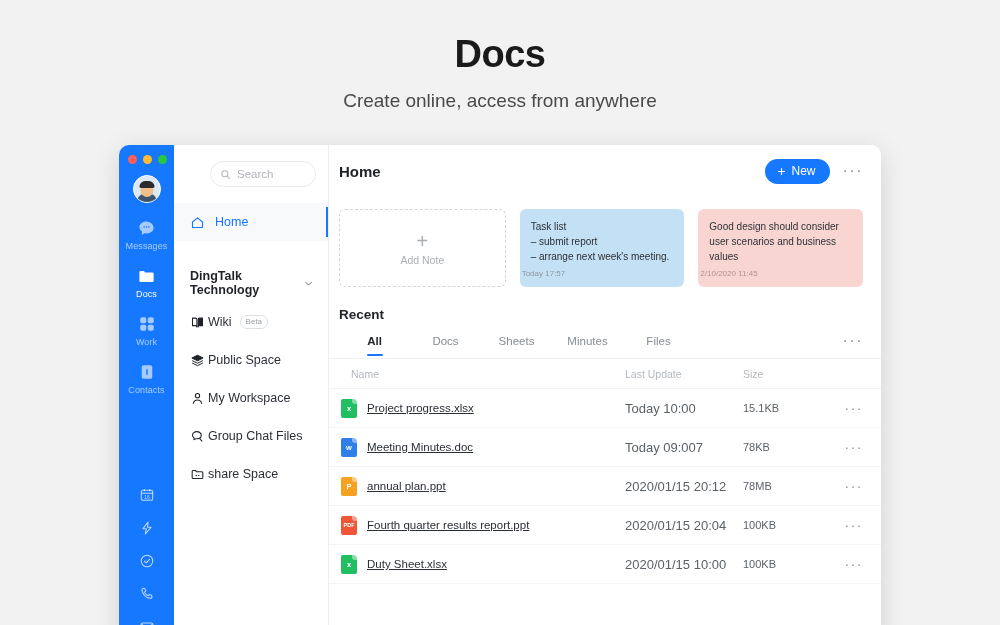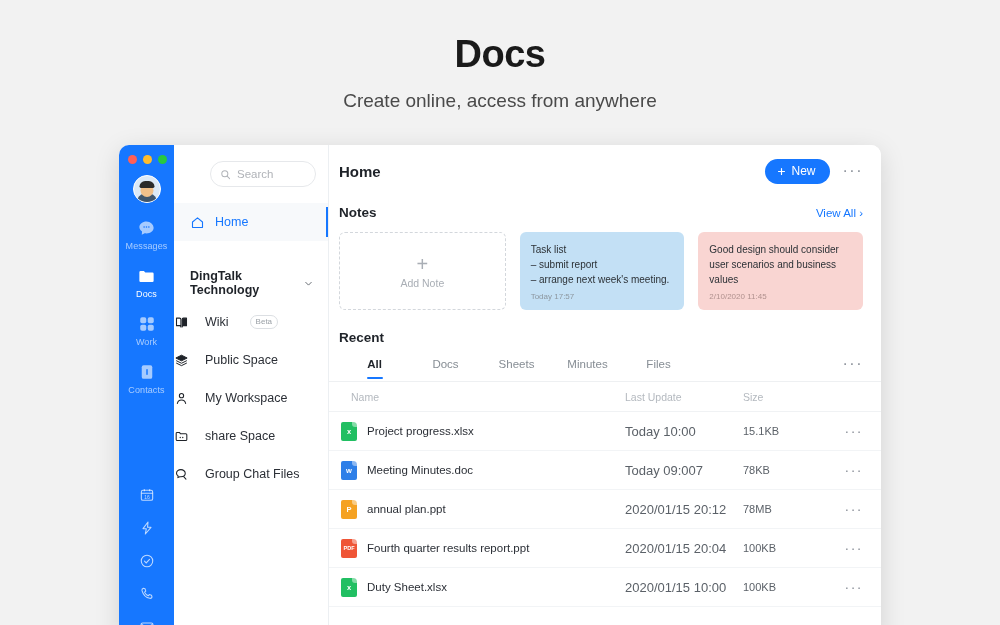--- a/index.html
+++ b/index.html
@@ -95,21 +95,21 @@
 
   .org {
     margin-top: 28px; padding: 0 14px 0 16px; display: flex; align-items: center;
     justify-content: space-between;
   }
   .org .name { font-size: 12.5px; font-weight: bold; color: #1f2329; }
   .org .chev { color: #5b6168; font-size: 11px; }
 
   .nav-list { margin-top: 6px; }
   .nav-row {
-    height: 38px; display: flex; align-items: center; gap: 16px;
+    height: 38px; display: flex; align-items: center; padding-left: 16px; gap: 3px;
   }
   .nav-row .lbl { font-size: 12.5px; color: #2b2f36; }
   .badge {
     font-size: 8px; color: #9aa0a6; border: 1px solid #dcdfe3;
     border-radius: 7px; padding: 1px 5px; margin-left: 5px; line-height: 1.2;
   }
 
   
   .main { flex: 1; background: #ffffff; position: relative; overflow: hidden; }
   .main-head {
@@ -137,21 +137,21 @@
   }
   .note.add {
     border: 1px dashed #d3d7dc; background: #fff;
     align-items: center; justify-content: center; gap: 3px;
   }
   .note.add .plus { font-size: 20px; color: #a9aeb5; line-height: 1; font-weight: 300;}
   .note.add .lbl { font-size: 10.5px; color: #a9aeb5; }
   .note.blue { background: #c3e0f5; }
   .note.pink { background: #f9d5d2; }
   .note-body { font-size: 10px; color: #2c3136; line-height: 1.5; }
-  .note-time { position: absolute; left: 11px; bottom: 9px; font-size: 8px; color: #8d97a0; }
+  .note-time { position: absolute; left: 2px; bottom: 9px; font-size: 8px; color: #8d97a0; }
   .note.pink .note-time { color: #b0918e; margin-top: 20px; }
 
   .recent-head { padding: 18px 18px 0 10px; }
   .recent-title { font-size: 13.5px; font-weight: bold; color: #1f2329; }
 
   .tabs {
     display: flex; align-items: center; padding: 10px 18px 0 10px; gap: 0;
     border-bottom: 1px solid #eef0f2; position: relative;
   }
   .tab {
@@ -183,21 +183,21 @@
   .cell-name { flex: 1; display: flex; align-items: center; gap: 10px; padding-left: 2px; }
   .fico {
     width: 16px; height: 19px; border-radius: 2px 4px 2px 2px; position: relative;
     display: flex; align-items: center; justify-content: center;
     font-size: 7.5px; color: #fff; font-weight: bold;
   }
   .fico::after {
     content:""; position:absolute; right:0; top:0; width:5px; height:5px;
     background: rgba(255,255,255,0.45); border-radius:0 2px 0 3px;
   }
-  .fname { font-size: 11.5px; color: #2b2f36; }
+  .fname { font-size: 11.5px; color: #2b2f36; text-decoration: underline; }
   .cell-upd { width: 118px; font-size: 13px; color: #5b6168; }
   .cell-size { width: 90px; font-size: 11px; color: #5b6168; }
   .cell-act { width: 30px; text-align: right; }
   .cell-act .dots { margin: 0; font-size: 14px; }
 
   svg { display: block; }
 </style>
 </head>
 <body>
 
@@ -360,58 +360,54 @@
               <circle cx="12" cy="7.4" r="3.4"></circle>
                 <path d="M5.4 20c.6-3.6 3.3-5.6 6.6-5.6s6 2 6.6 5.6"></path>
             </svg>
           </span>
           <span class="lbl">My Workspace</span>
         </div>
 
         <div class="nav-row">
           <span>
             <svg width="15" height="15" viewBox="0 0 24 24" fill="none" stroke="#1f2329" stroke-width="1.7" stroke-linejoin="round">
+              <path d="M11 4.2c-4 0-7 2.5-7 5.6 0 1.8 1 3.4 2.6 4.4l-.4 2.8 3-1.5c.6.1 1.2.2 1.8.2 4 0 7-2.5 7-5.6s-3-5.9-7-5.9z"></path>
+              <path d="M15.5 15.5l3.6 3.8" stroke-linecap="round"></path>
+            </svg>
+          </span>
+          <span class="lbl">Group Chat Files</span>
+        </div>
+
+        <div class="nav-row">
+          <span>
+            <svg width="15" height="15" viewBox="0 0 24 24" fill="none" stroke="#1f2329" stroke-width="1.7" stroke-linejoin="round">
               <path d="M3.5 7.2A1.7 1.7 0 0 1 5.2 5.5h3.4l1.6 2h8.6a1.7 1.7 0 0 1 1.7 1.7v7.6a1.7 1.7 0 0 1-1.7 1.7H5.2a1.7 1.7 0 0 1-1.7-1.7V7.2z"></path>
               <circle cx="10" cy="13.5" r="1.1" fill="#1f2329" stroke="none"></circle>
                 <circle cx="14" cy="13.5" r="1.1" fill="#1f2329" stroke="none"></circle>
             </svg>
           </span>
           <span class="lbl">share Space</span>
-        </div>
-
-        <div class="nav-row">
-          <span>
-            <svg width="15" height="15" viewBox="0 0 24 24" fill="none" stroke="#1f2329" stroke-width="1.7" stroke-linejoin="round">
-              <path d="M11 4.2c-4 0-7 2.5-7 5.6 0 1.8 1 3.4 2.6 4.4l-.4 2.8 3-1.5c.6.1 1.2.2 1.8.2 4 0 7-2.5 7-5.6s-3-5.9-7-5.9z"></path>
-              <path d="M15.5 15.5l3.6 3.8" stroke-linecap="round"></path>
-            </svg>
-          </span>
-          <span class="lbl">Group Chat Files</span>
         </div>
       </div>
     </div>
 
     <div class="main">
       <div class="main-head">
         <span class="main-title">Home</span>
         <button class="btn-new">
           <span>
             <svg width="11" height="11" viewBox="0 0 24 24" fill="none" stroke="#fff" stroke-width="2.6" stroke-linecap="round">
               <path d="M12 5.5v13M5.5 12h13"></path>
             </svg>
           </span>
           <span>New</span>
         </button>
         <span class="dots">···</span>
       </div>
 
-      <div class="sec-head">
-        <span class="sec-title">Notes</span>
-        <span class="view-all"><span>View All</span> ›</span>
-      </div>
 
       <div class="notes">
         <div class="note add">
           <span class="plus">+</span>
           <span class="lbl">Add Note</span>
         </div>
         <div class="note blue">
           <span class="note-body" style="white-space:pre-line">Task list
 – submit report
 – arrange next week's meeting.</span>

